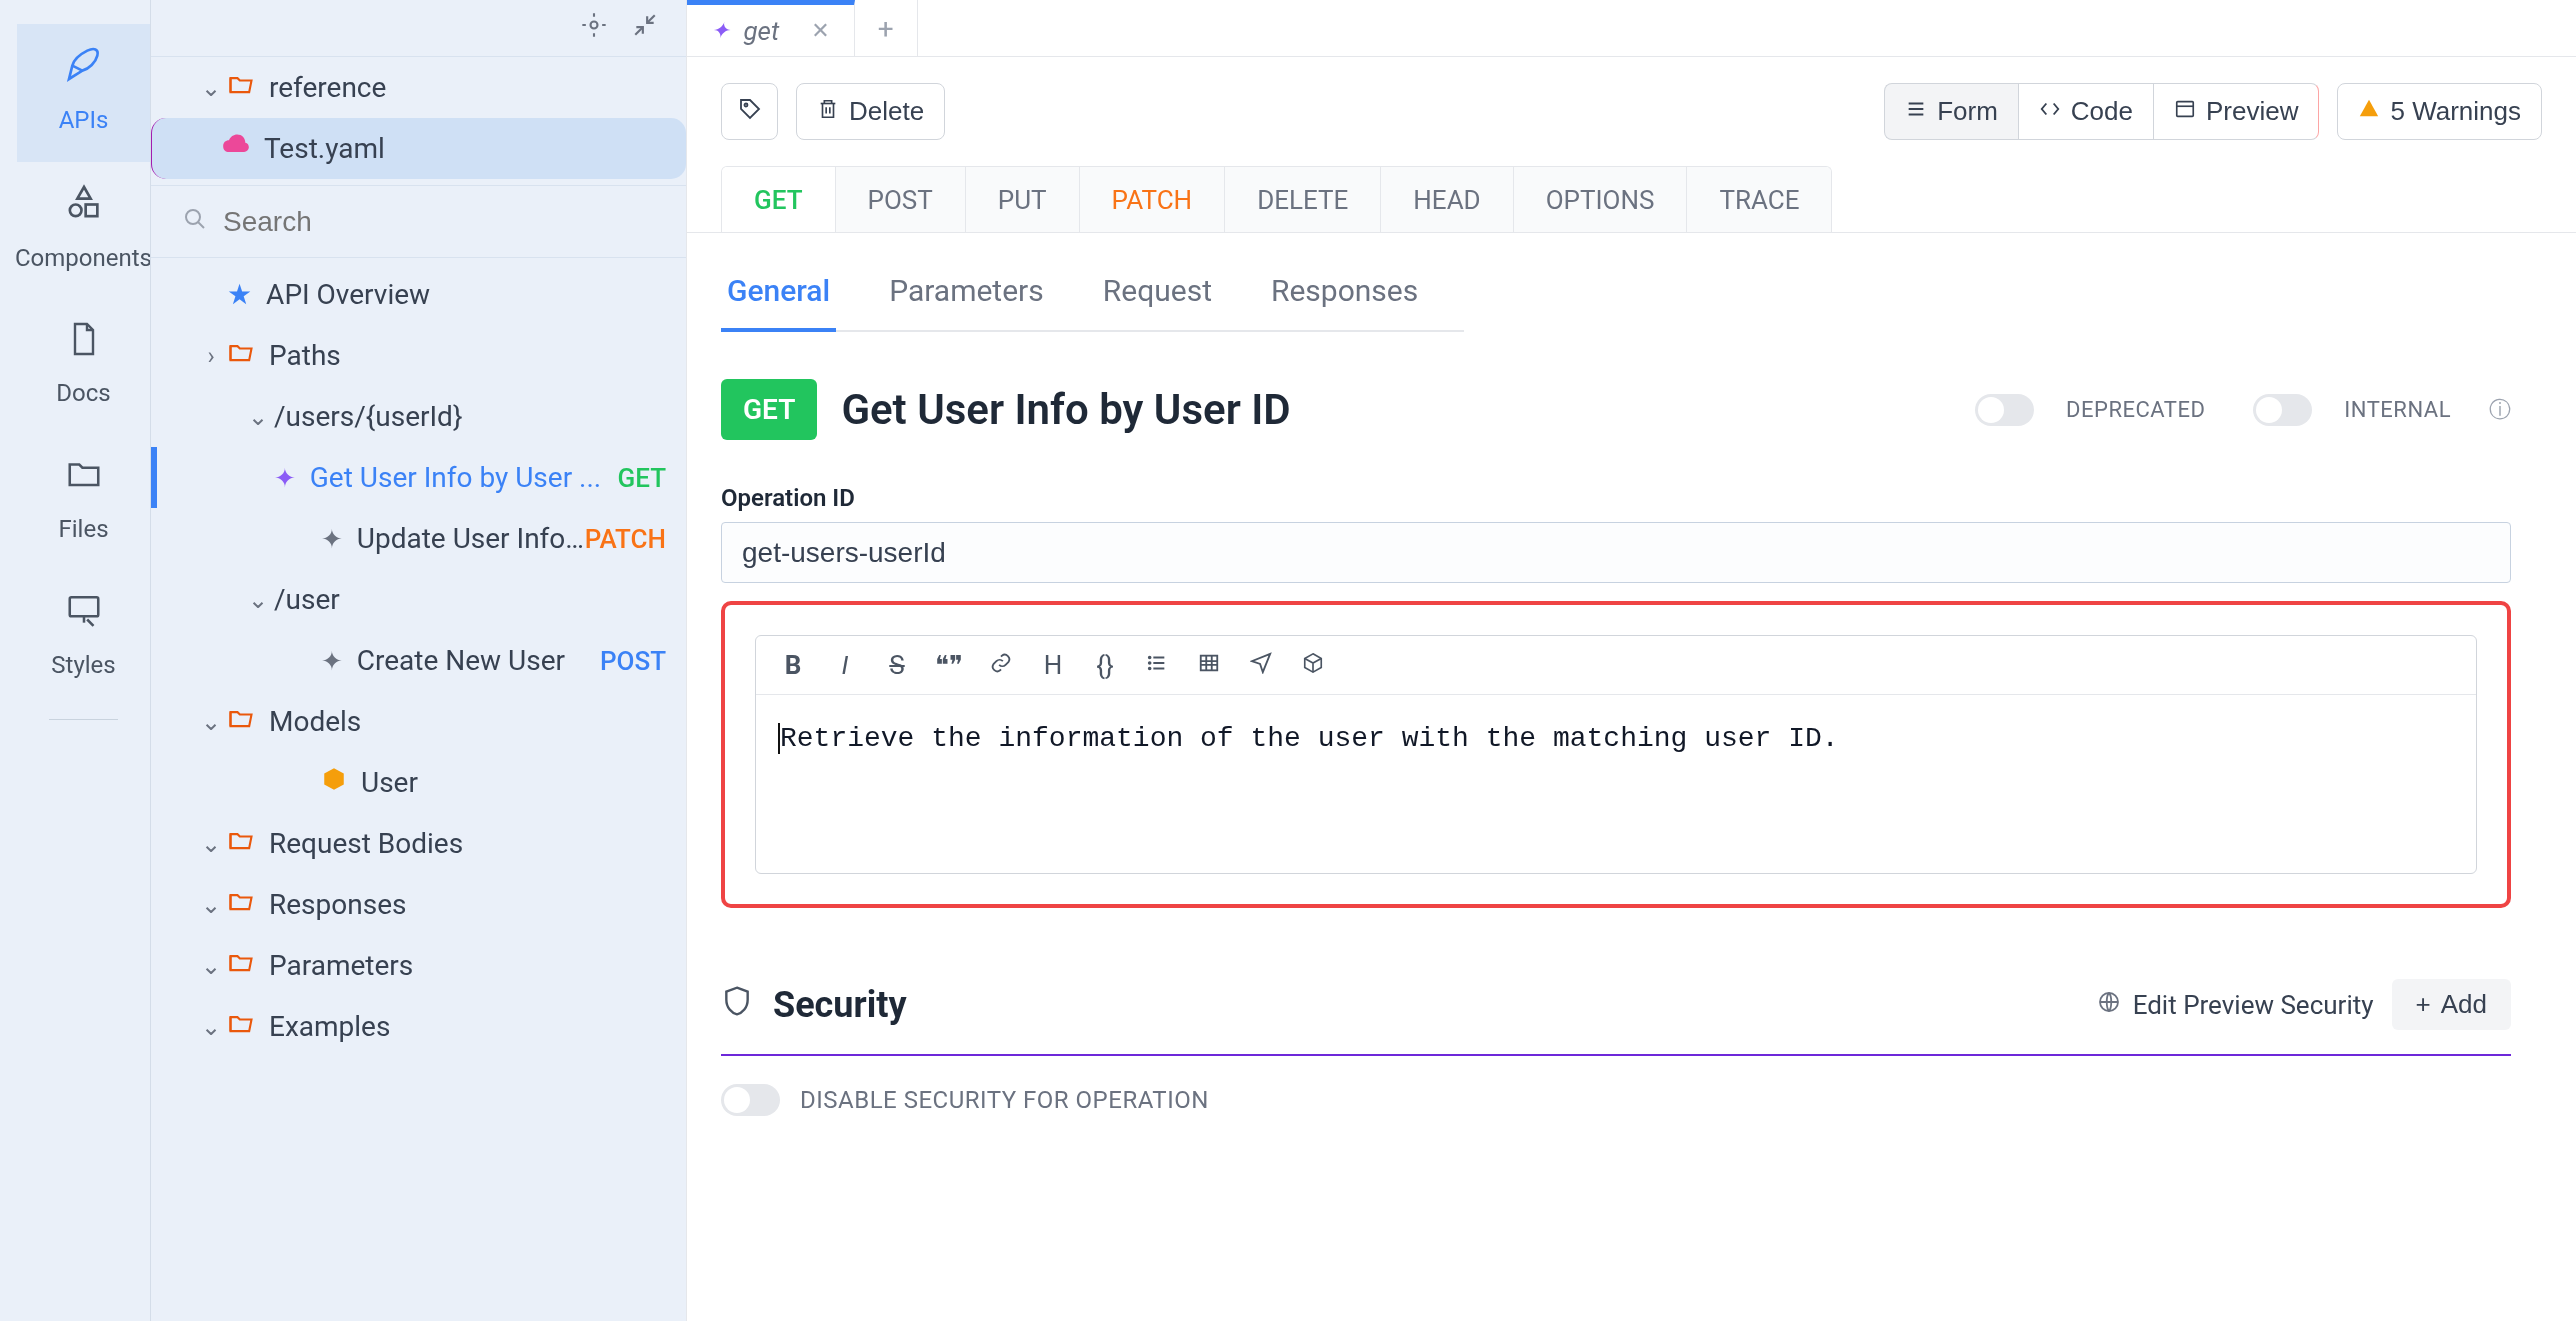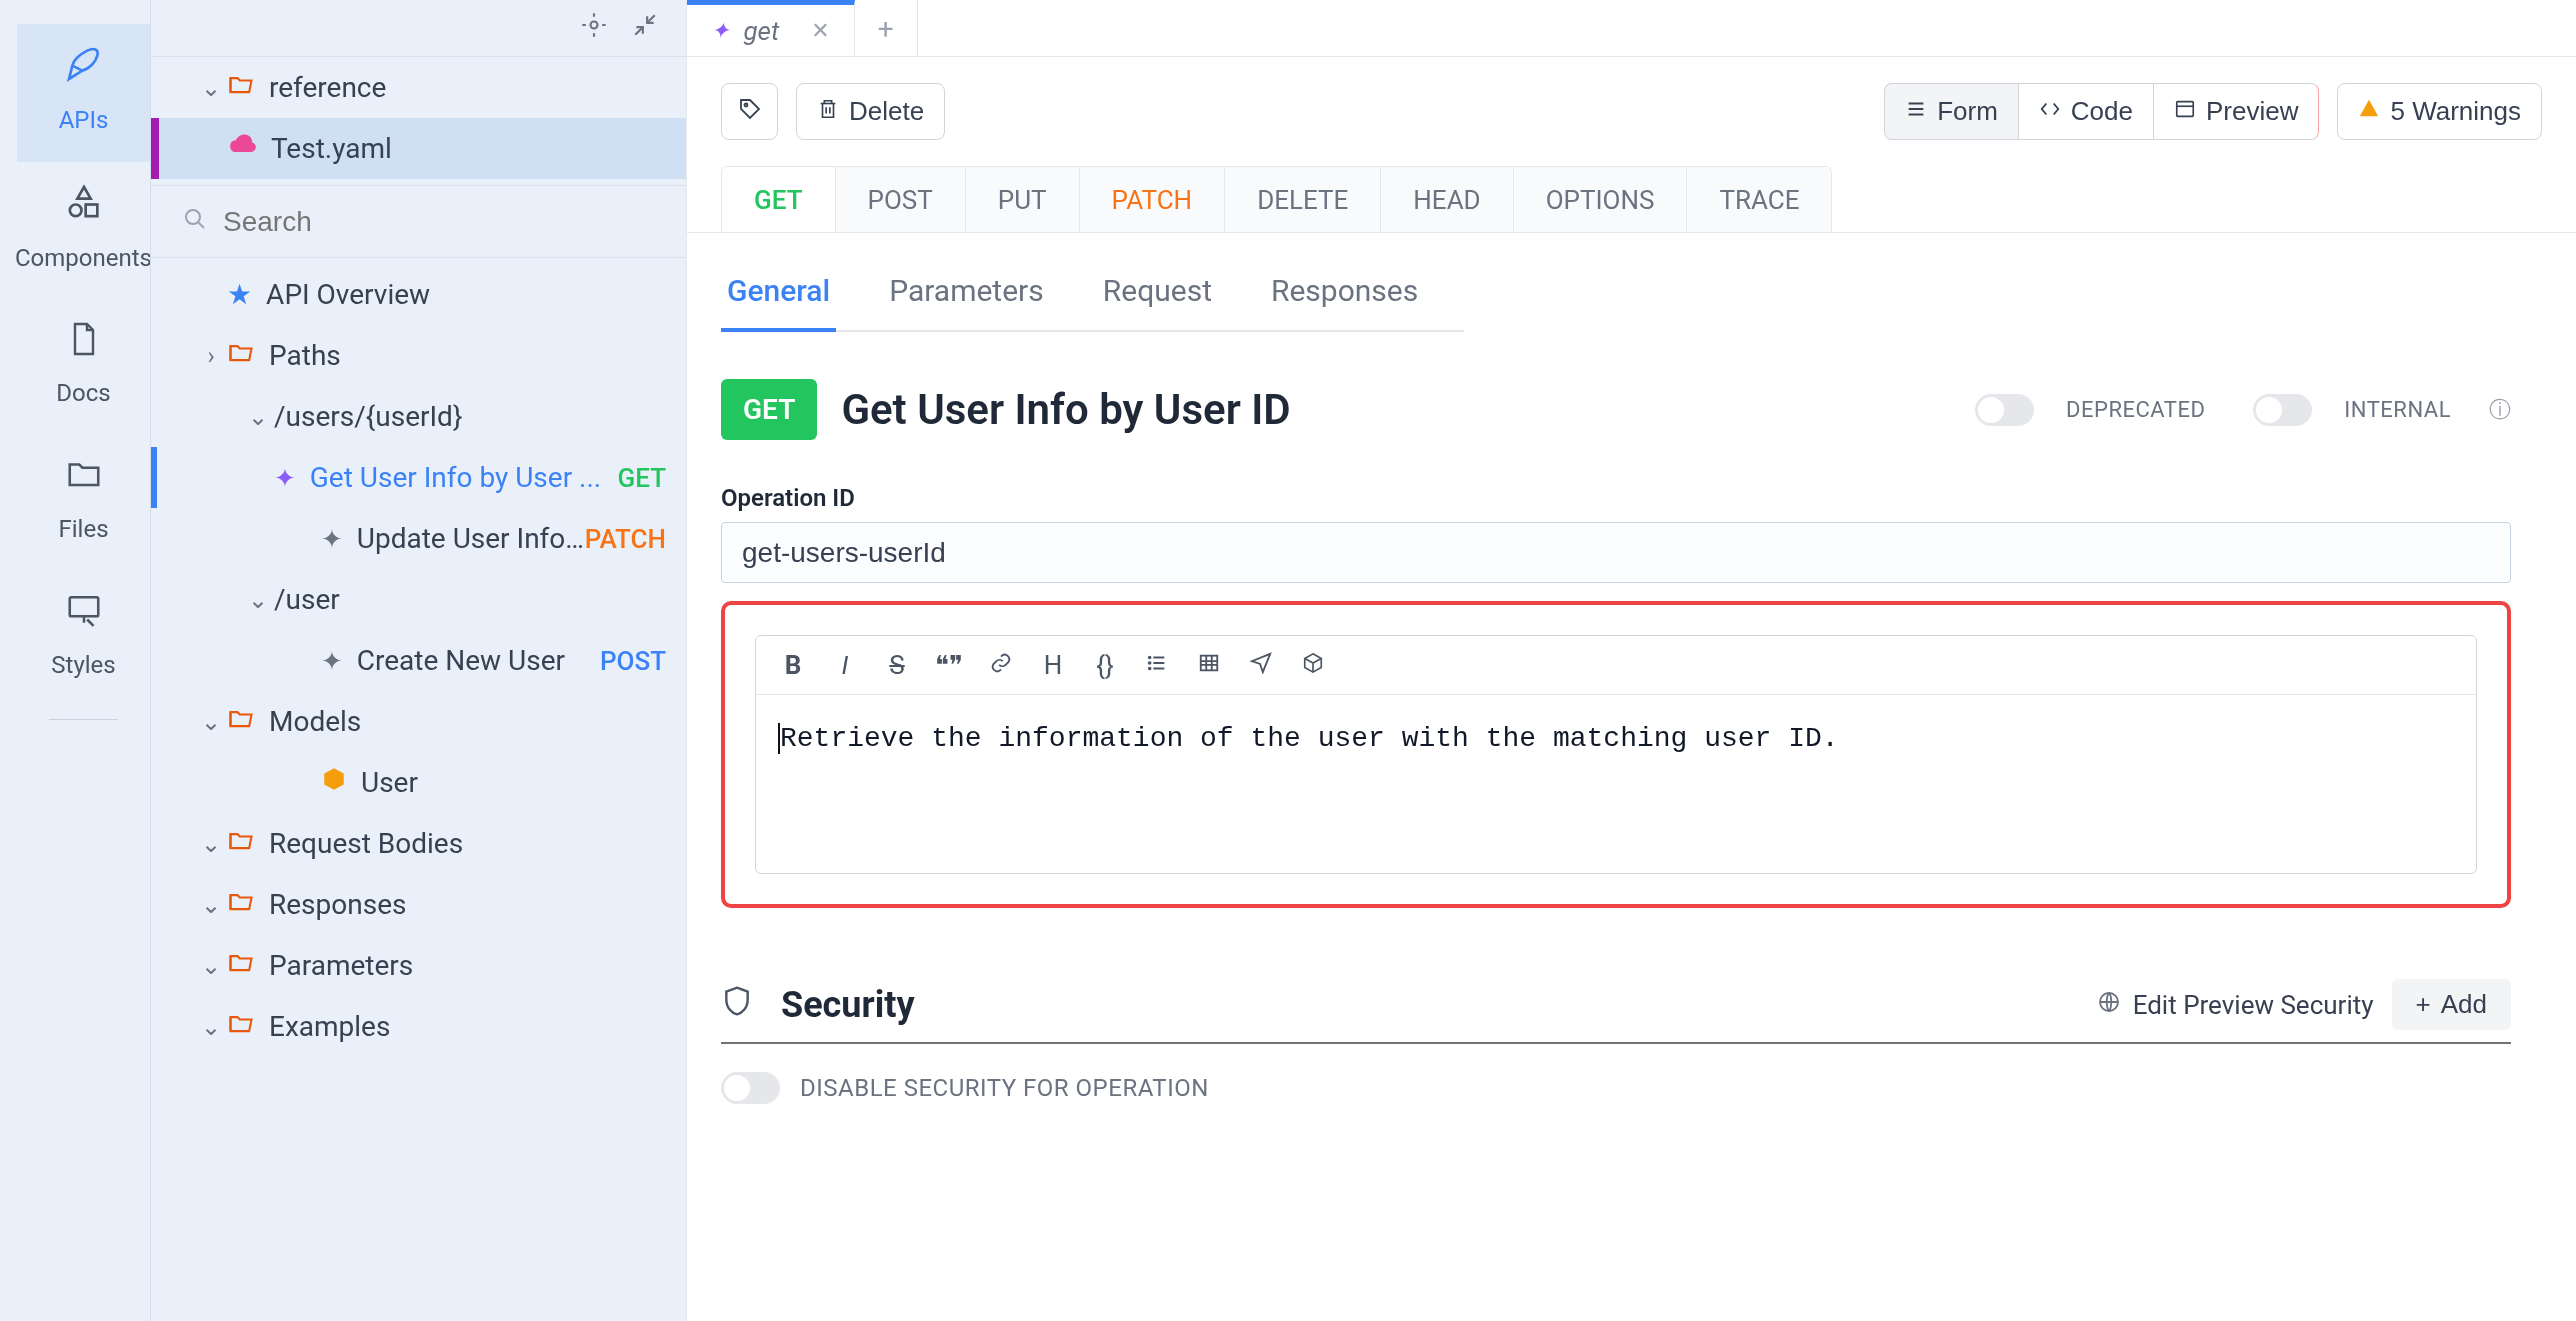--- a/index.html
+++ b/index.html
@@ -86,22 +86,23 @@
 .method-get { color: #22c55e; }
 .method-patch { color: #f97316; }
 .method-post { color: #3b82f6; }
 
 .tree-row.indent-1 { padding-left: 44px; }
 .tree-row.indent-2 { padding-left: 91px; }
 .tree-row.indent-3 { padding-left: 138px; }
 
 .tree-row.file-active {
   background: #cfe0f5;
-  border-left: 8px solid #a21caf;
+  border-left: 1px solid #a21caf;
   padding-left: 38px;
+  border-radius: 15px;
 }
 .tree-row.op-active {
   background: #eaf0f9;
   border-left: 6px solid #3b82f6;
   padding-left: 34px;
   color: #3b82f6;
 }
 .tree-row.op-active .label { color: #3b82f6; }
 
 .search-row {
@@ -311,23 +312,23 @@
 .editor-body .cursor-bar {
   border-left: 2px solid #111;
   padding-left: 0;
 }
 
 
 .section { margin-top: 71px; }
 .section-header {
   display: flex;
   align-items: center;
-  gap: 28px;
-  padding-bottom: 12px;
-  border-bottom: 2px solid #737373;
+  gap: 20px;
+  padding-bottom: 24px;
+  border-bottom: 2px solid #6d28d9;
   margin-bottom: 28px;
 }
 .section-header .shield { font-size: 32px; color: #4b5563; }
 .section-title { font-size: 36px; font-weight: 700; color: #1f2937; flex: 1; }
 .section-actions { display: flex; gap: 18px; align-items: center; }
 .link-action {
   display: flex; align-items: center; gap: 12px;
   color: #374151; font-size: 26px; cursor: pointer;
 }
 .link-action .link-icon { font-size: 24px; color: #6b7280; }

